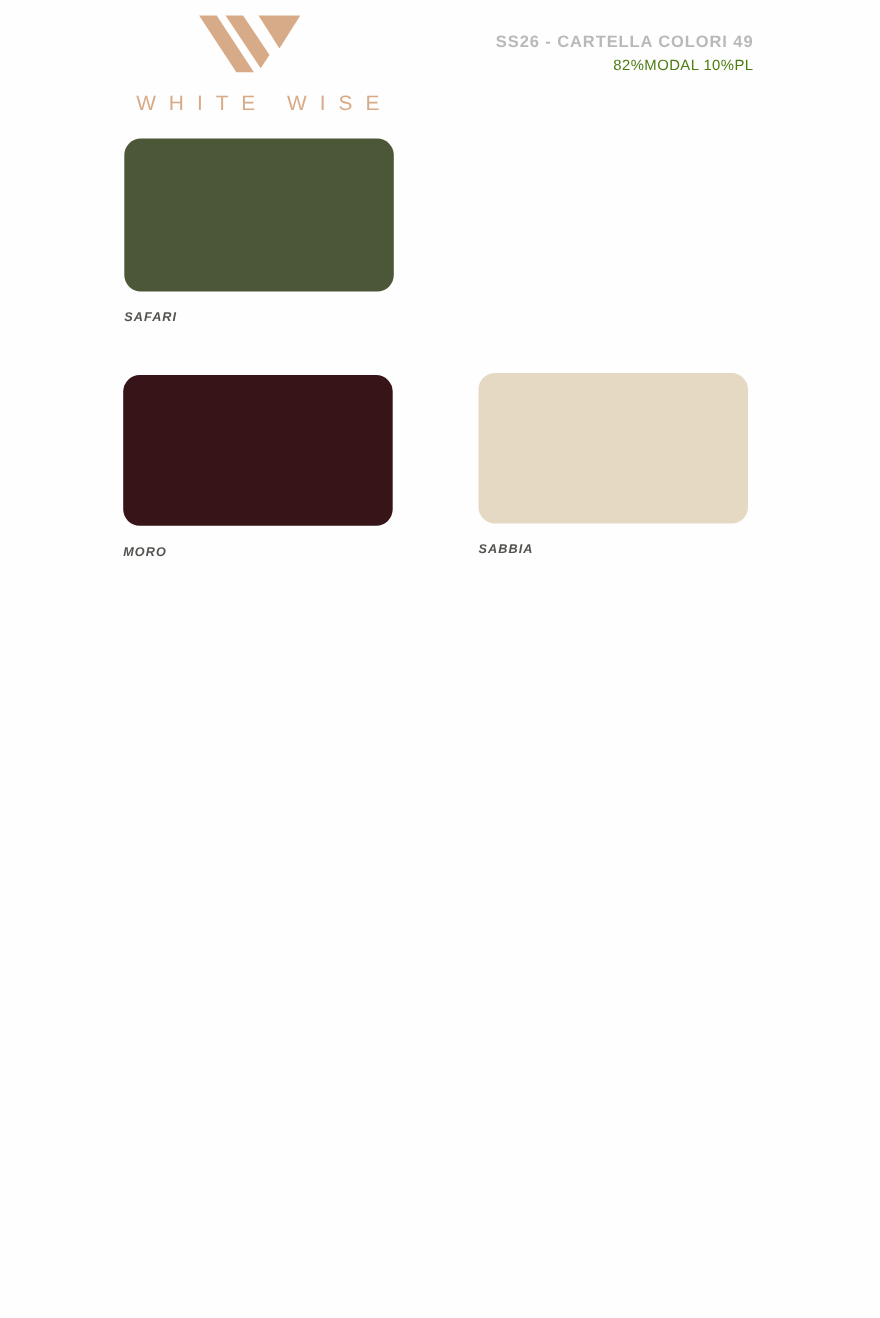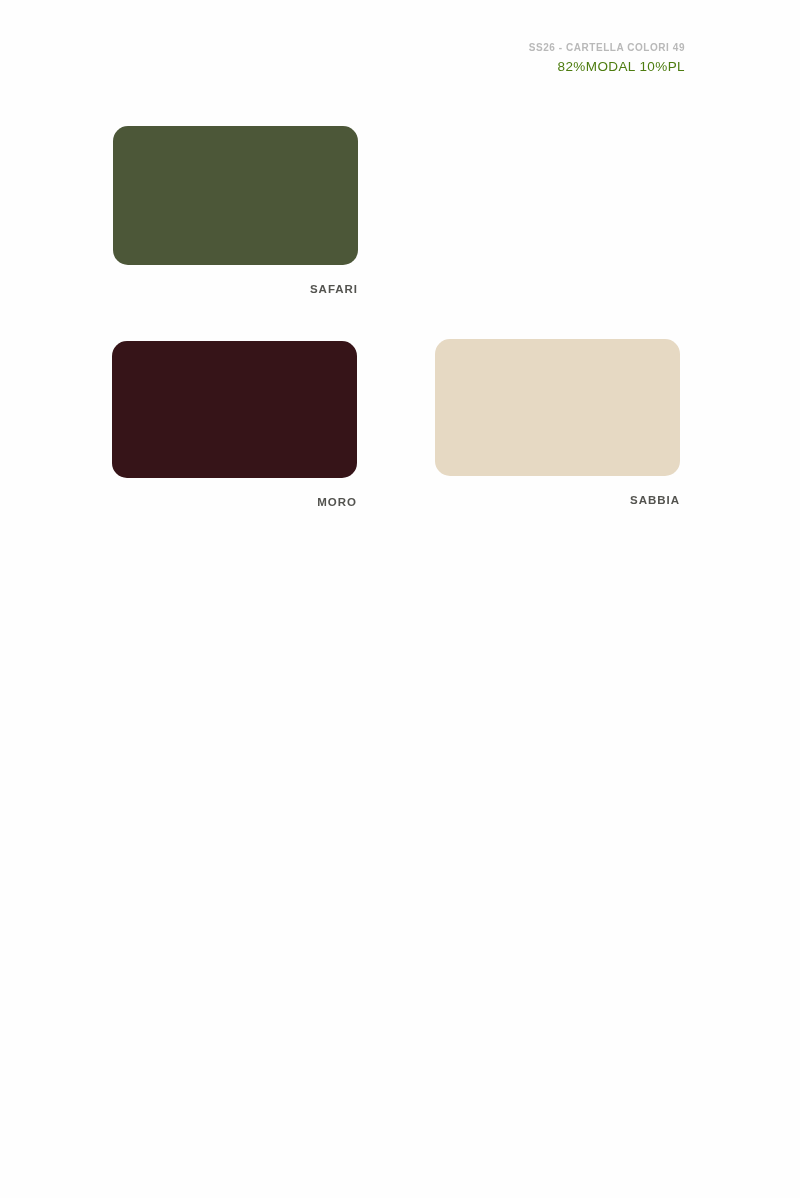--- a/index.html
+++ b/index.html
@@ -59,26 +59,25 @@
 
   .meta {
     position: absolute;
     right: 115px;
     top: 31px;
     text-align: right;
     line-height: 1.0;
   }
 
   .meta-title {
-    font-size: 10px;
+    font-size: 15px;
     font-weight: bold;
     letter-spacing: 0.055em;
     color: #b9b9b9;
     white-space: nowrap;
-    margin-top: 12px;
   }
 
   .meta-composition {
     margin-top: 7px;
     font-size: 13.5px;
     font-weight: 400;
     letter-spacing: 0.03em;
     color: #4d7c0f;
     white-space: nowrap;
   }
@@ -91,26 +90,27 @@
   .swatch-chip {
     border-radius: 15px;
     width: 100%;
     height: 100%;
   }
 
   .swatch-label {
     position: absolute;
     left: 0;
     width: 100%;
-    text-align: right;
+    text-align: left;
     font-size: 11.5px;
     font-weight: bold;
     letter-spacing: 0.085em;
     color: #53534f;
     white-space: nowrap;
+    font-style: italic;
   }
 
   
   #swatch-safari   { left: 113px; top: 126px; width: 245px; height: 139px; }
   #swatch-safari .swatch-label  { top: 157px; }
 
   #swatch-nero     { left: 435px; top: 127px; width: 245px; height: 137px; }
   #swatch-nero .swatch-label    { top: 156px; }
 
   #swatch-moro     { left: 112px; top: 341px; width: 245px; height: 137px; }
@@ -119,20 +119,28 @@
   #swatch-sabbia   { left: 435px; top: 339px; width: 245px; height: 137px; }
   #swatch-sabbia .swatch-label  { top: 155px; }
 </style>
 </head>
 <body>
 
 <div class="page">
 
   <div class="header">
 
+    <div class="brand">
+      <svg class="brand-mark" viewBox="0 0 96 58">
+        <polygon points="2,6 18,6 52,58 36,58" fill="#d8ab88"></polygon>
+        <polygon points="26,6 42,6  66,42 58,54" fill="#d8ab88"></polygon>
+        <polygon points="56,6 94,6 75,36" fill="#d8ab88"></polygon>
+      </svg>
+      <span class="brand-wordmark" style="color: rgb(216, 171, 136);">WHITE WISE</span>
+    </div>
 
     <div class="meta">
       <div class="meta-title">SS26 - CARTELLA COLORI  49</div>
       <div class="meta-composition">82%MODAL 10%PL</div>
     </div>
 
   </div>
 
   <div class="swatch" id="swatch-safari">
     <div class="swatch-chip" style="background: rgb(76, 87, 56);"></div>

